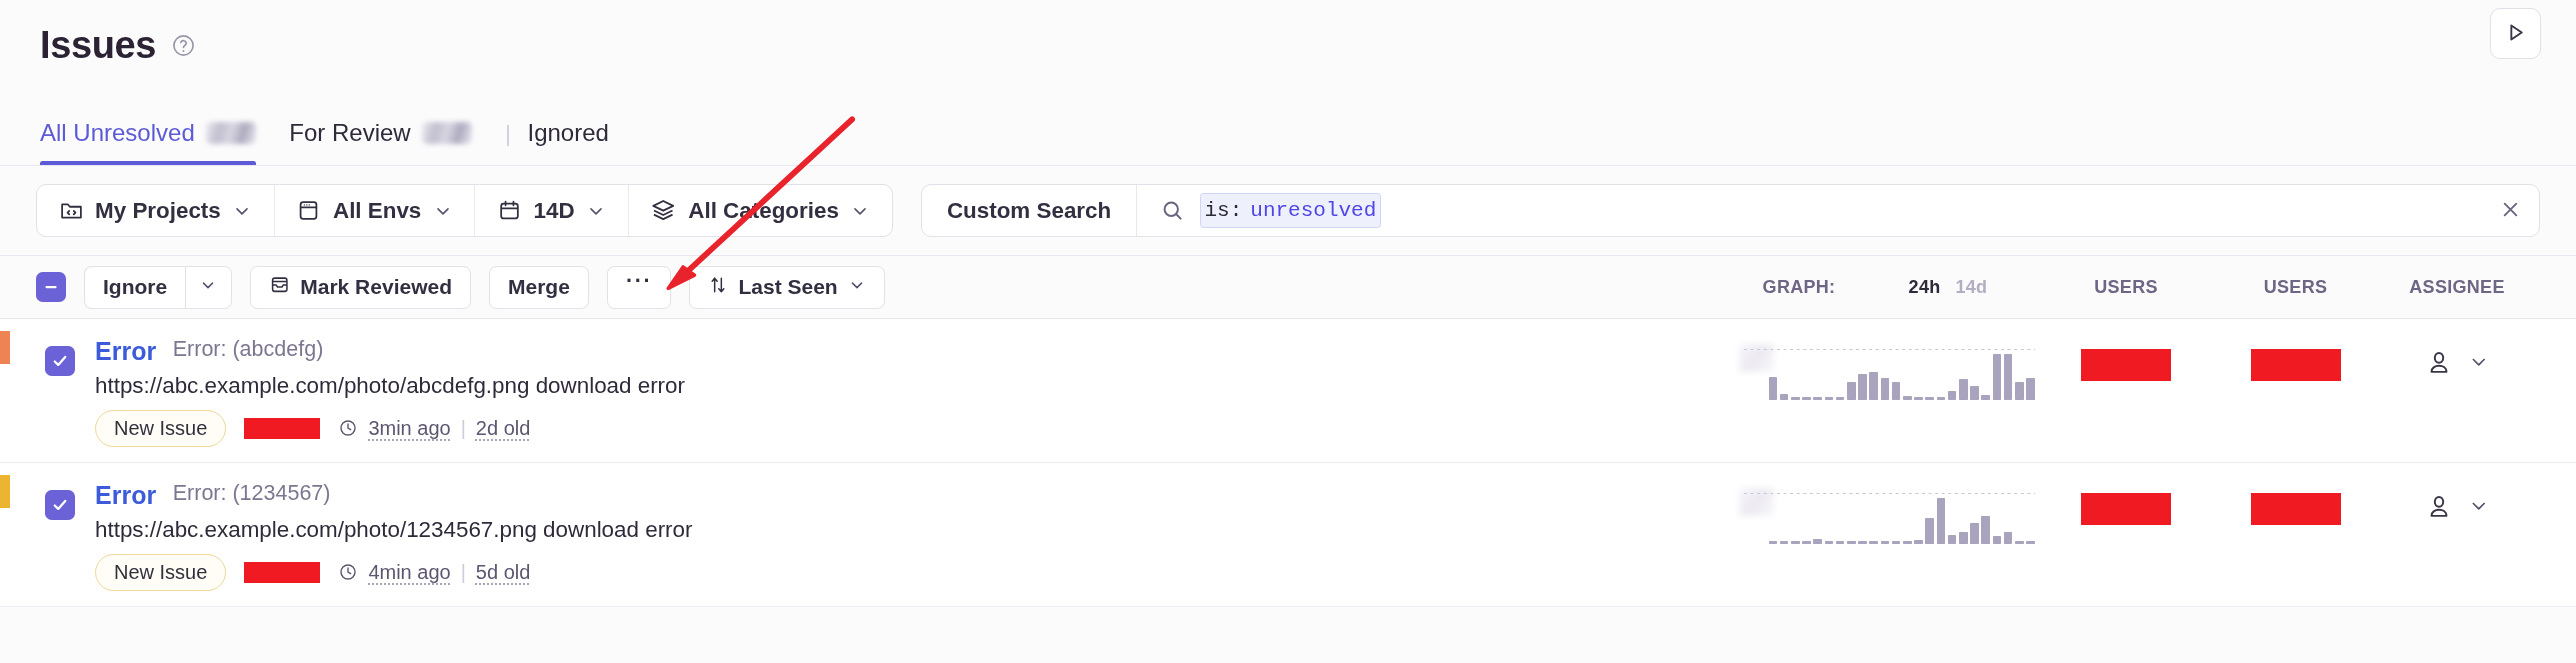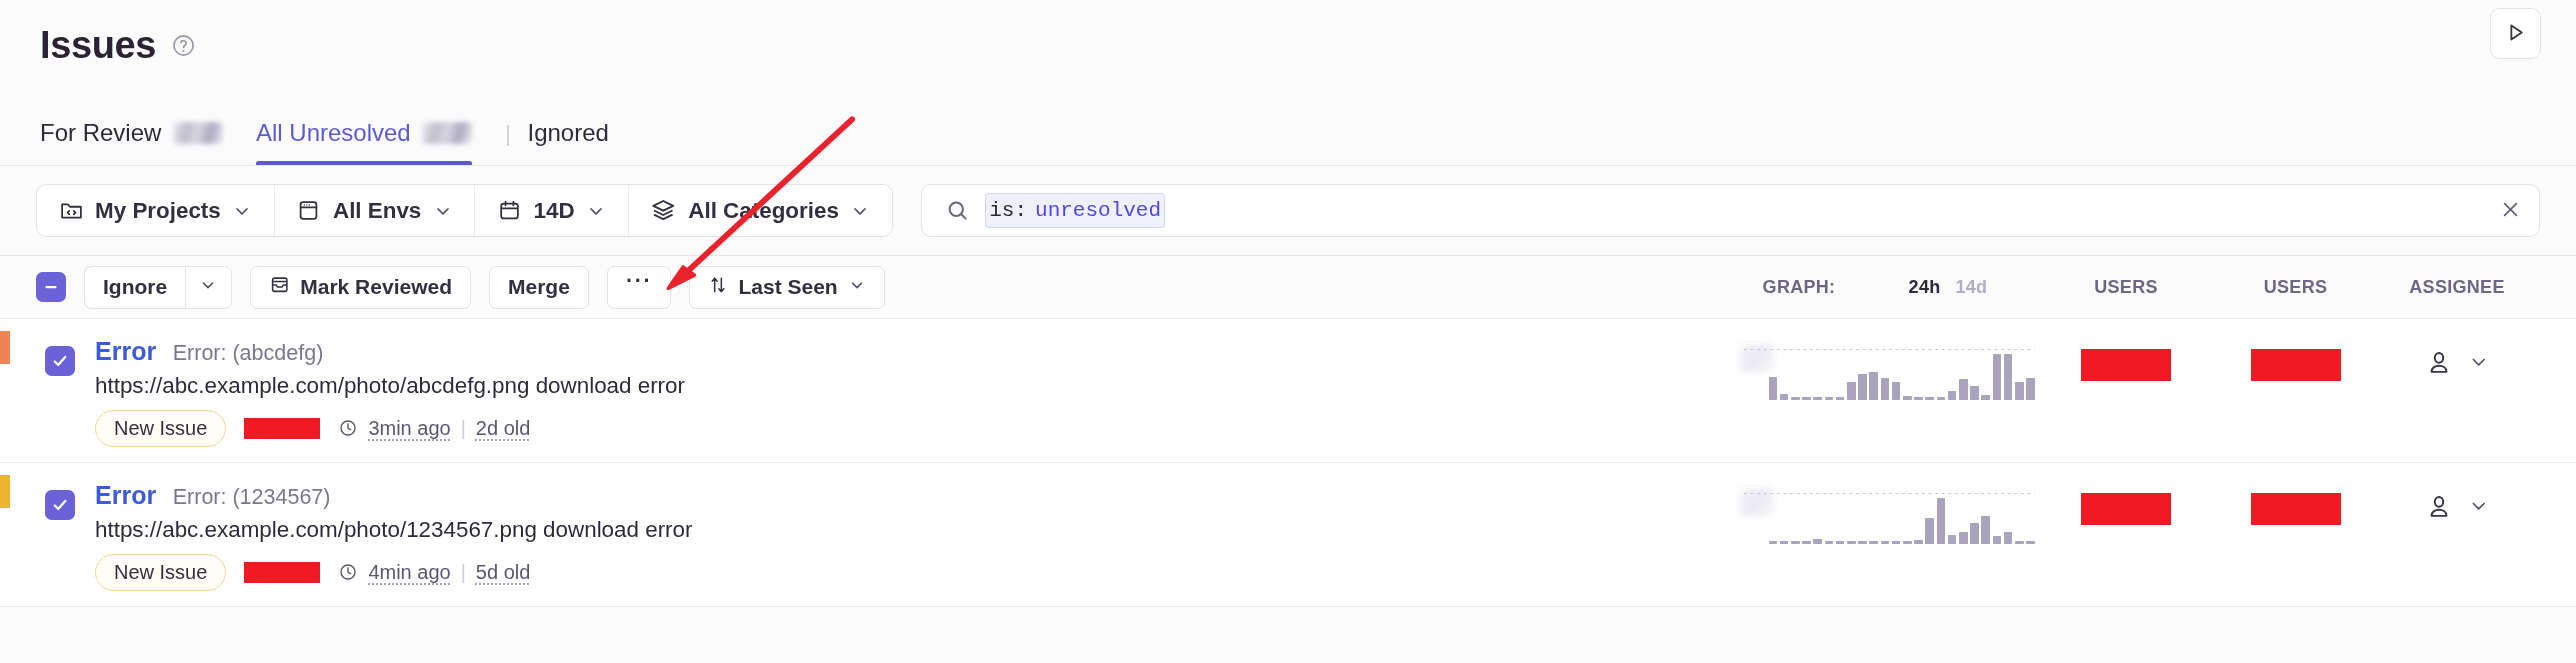--- a/index.html
+++ b/index.html
@@ -163,21 +163,21 @@
 
   
   .row {
     position: relative; display: flex; align-items: flex-start;
     height: 144px; background: #ffffff;
     border-bottom: 0.8px solid #eeecf3;
   }
   .sev { position: absolute; left: 0; top: 11.6px; width: 10px; height: 33px; }
   .row-cb { margin: 26.5px 0 0 45px; flex: none; }
   .row-main { flex: 1; padding: 18px 0 0 20px; min-width: 0; }
-  .line1 { display: flex; align-items: flex-end; gap: 16.6px; }
+  .line1 { display: flex; align-items: flex-start; gap: 16.6px; }
   .err-link {
     font-size: 25px; font-weight: 700; color: #3b5bdb; cursor: pointer;
   }
   .err-sub { font-size: 21.5px; color: #7d7690; }
   .line2 { font-size: 22.4px; color: #2f2a3a; margin-top: 6.6px; }
   .line3 { display: flex; align-items: center; gap: 18px; margin-top: 11.6px; }
   .badge {
     font-size: 20px; color: #33303e;
     border: 0.8px solid #efd89a; background: #fffdf5;
     border-radius: 828px; padding: 5.8px 18px;
@@ -242,26 +242,26 @@
     <div class="play-btn">
       <span>
         <svg width="25" height="25" viewBox="0 0 24 24" fill="none" stroke="currentColor" stroke-width="1.8" stroke-linejoin="round">
           <path d="M8 5.2 18 12 8 18.8z"></path>
         </svg>
       </span>
     </div>
   </div>
 
   <div class="tabs">
+    <div class="tab active">
+      <span>All Unresolved</span>
+      <span class="blur-badge"></span>
+    </div>
     <div class="tab">
       <span>For Review</span>
-      <span class="blur-badge"></span>
-    </div>
-    <div class="tab active">
-      <span>All Unresolved</span>
       <span class="blur-badge"></span>
     </div>
     <div class="tab-sep">|</div>
     <div class="tab">
       <span>Ignored</span>
     </div>
   </div>
 
   <div class="filterbar">
     <div class="filter-group">
@@ -327,20 +327,21 @@
         <span class="chev">
           <svg width="20" height="20" viewBox="0 0 24 24" fill="none" stroke="currentColor" stroke-width="1.9" stroke-linecap="round" stroke-linejoin="round">
               <path d="m6 9.5 6 6 6-6"></path>
             </svg>
         </span>
       </div>
 
     </div>
 
     <div class="searchwrap">
+      <div class="custom-search-btn">Custom Search</div>
       <div class="search-field">
         <span class="search-icon">
           <svg width="25" height="25" viewBox="0 0 24 24" fill="none" stroke="currentColor" stroke-width="1.9" stroke-linecap="round">
             <circle cx="10.8" cy="10.8" r="6.4"></circle>
               <path d="m15.6 15.6 4.2 4.2"></path>
           </svg>
         </span>
         <span class="query-token">
           <span class="tok-key">is:</span>
             <span class="tok-val">unresolved</span>

